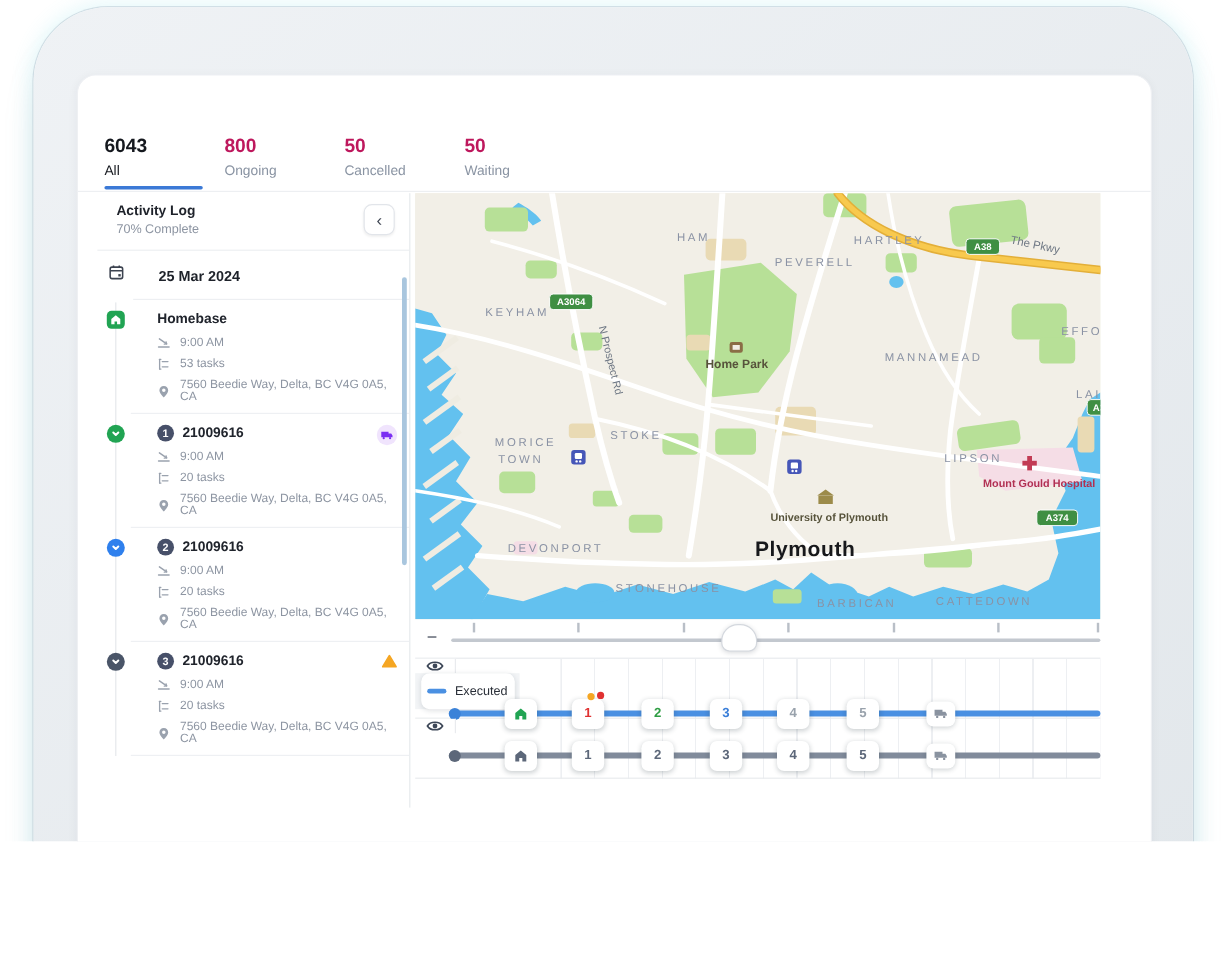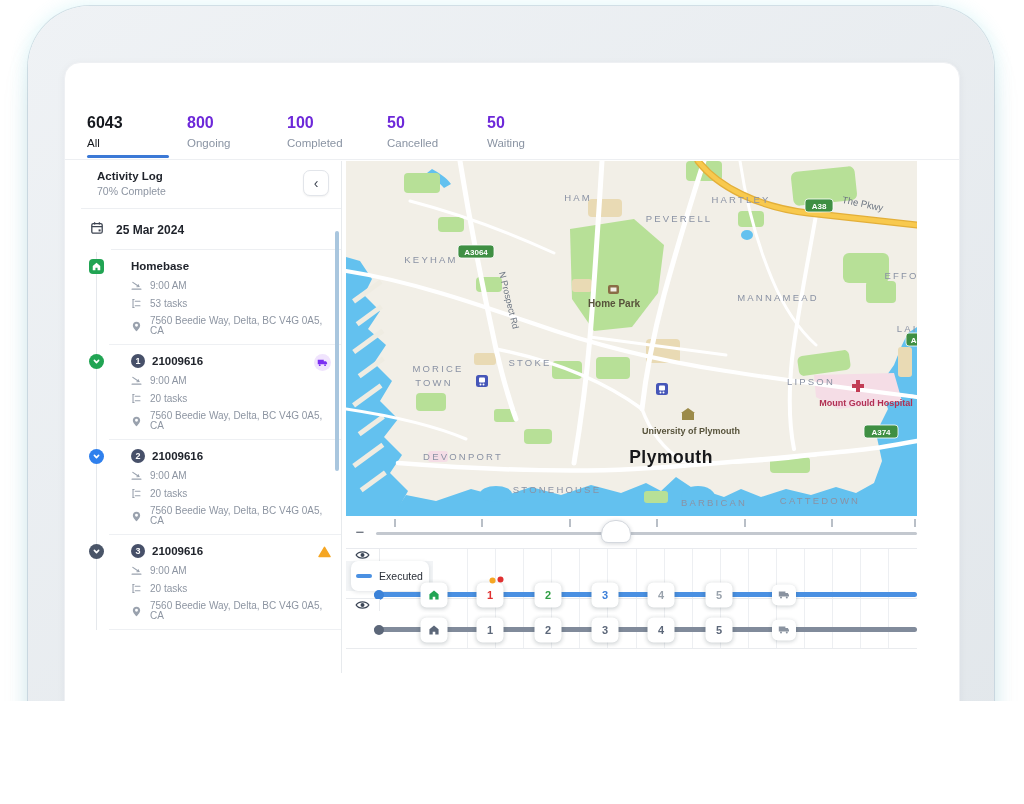--- a/index.html
+++ b/index.html
@@ -9,21 +9,21 @@
   
   .bezel { position:absolute; left:28px; top:6px; width:966px; height:762px; border-radius:62px;
     background:linear-gradient(145deg,#eff2f5,#e2e7eb);
     box-shadow:0 26px 34px -14px rgba(120,145,160,.45), 0 0 0 1px rgba(185,200,212,.55), 0 0 16px 3px rgba(90,210,225,.16); }
   .card { position:absolute; left:36px; top:56px; width:896px; height:664px; border-radius:16px; background:#fff;
     border:1px solid #eef0f3; box-shadow:0 2px 8px rgba(30,45,60,.05); overflow:hidden; }
 
   
   .tabs { position:absolute; left:22px; top:50px; display:flex; }
   .tab { width:100px; cursor:pointer; }
-  .tab-count { font-size:16px; color:#6d28d9; line-height:20px; font-weight:bold; }
+  .tab-count { font-size:16px; color:#be185d; line-height:20px; font-weight:bold; }
   .tab-label { font-size:11.5px; color:#8a94a3; margin-top:4px; padding-bottom:9px; }
   .tab.active .tab-count, .tab.active .tab-label { color:#15181e; }
   .tab.active { position:relative; }
   .tab.active::after { content:""; position:absolute; left:0; bottom:0; width:82px; height:3px; background:#3b79d6; border-radius:2px; }
   .header-line { position:absolute; left:0; top:96px; width:100%; border-top:1px solid #edeff2; }
   .stats { position:absolute; right:50px; top:53px; display:flex; gap:20px; padding-left:18px; border-left:1px solid #eceef1; }
   .stat-val { font-size:13px; font-weight:bold; color:#15181e; }
   .stat-sub { font-size:9.5px; color:#99a2ad; }
   .stat-label { font-size:10.5px; color:#99a2ad; margin-top:4px; }
 
@@ -31,21 +31,21 @@
   .content { position:absolute; top:98px; left:16px; width:836px; height:512px; display:flex; }
 
   
   .sidebar { width:261px; border-right:1px solid #e7eaed; position:relative; overflow:hidden; background:#fff; }
   .sb-head { height:48px; padding:9px 12px 0 16px; display:flex; justify-content:space-between; border-bottom:1px solid #edeff2; }
   .sb-title { font-size:11.5px; font-weight:bold; color:#1e222a; }
   .sb-sub { font-size:10.5px; color:#8d95a2; margin-top:3px; }
   .collapse { width:26px; height:26px; border:1px solid #e2e5ea; border-radius:7px; background:#fff; color:#3c4350;
     font-size:14px; line-height:24px; text-align:center; box-shadow:0 1px 2px rgba(0,0,0,.06); cursor:pointer; }
   .sb-date { height:41px; display:flex; align-items:center; gap:12px; padding-left:9px; position:relative; }
-  .sb-date-label { font-size:12px; font-weight:bold; color:#1e222a; }
+  .sb-date-label { font-size:12px; font-weight:bold; color:#1e222a;margin-left:16px; }
   .sb-date::after { content:""; position:absolute; left:30px; right:0; bottom:0; border-bottom:1px solid #edeff2; }
   .sb-list { position:relative; }
   .sb-list::before { content:""; position:absolute; left:15px; top:2px; bottom:0; width:1px; background:#e5e8ec; }
   .entry { position:relative; padding:9px 12px 9px 50px; }
   .entry::after { content:""; position:absolute; left:28px; right:0; bottom:0; border-bottom:1px solid #eef0f3; }
   .marker { position:absolute; left:8px; top:9px; width:15px; height:15px; display:flex; align-items:center; justify-content:center; }
   .ring { border:3.5px solid #21a453; border-radius:50%; background:#fff; }
   .sq-green { background:#21a453; border-radius:4px; }
   .cir { border-radius:50%; }
   .cir.green { background:#21a453; } .cir.blue { background:#2f80ed; } .cir.slate { background:#4a5568; }
@@ -108,24 +108,20 @@
   <div class="tabs">
     <div class="tab active">
       <div class="tab-count">6043</div>
       <div class="tab-label">All</div>
     </div>
     <div class="tab">
       <div class="tab-count">800</div>
       <div class="tab-label">Ongoing</div>
     </div>
     <div class="tab">
-      <div class="tab-count">100</div>
-      <div class="tab-label">Completed</div>
-    </div>
-    <div class="tab">
       <div class="tab-count">50</div>
       <div class="tab-label">Cancelled</div>
     </div>
     <div class="tab">
       <div class="tab-count">50</div>
       <div class="tab-label">Waiting</div>
     </div>
   </div>
   <div class="header-line"></div>
 

